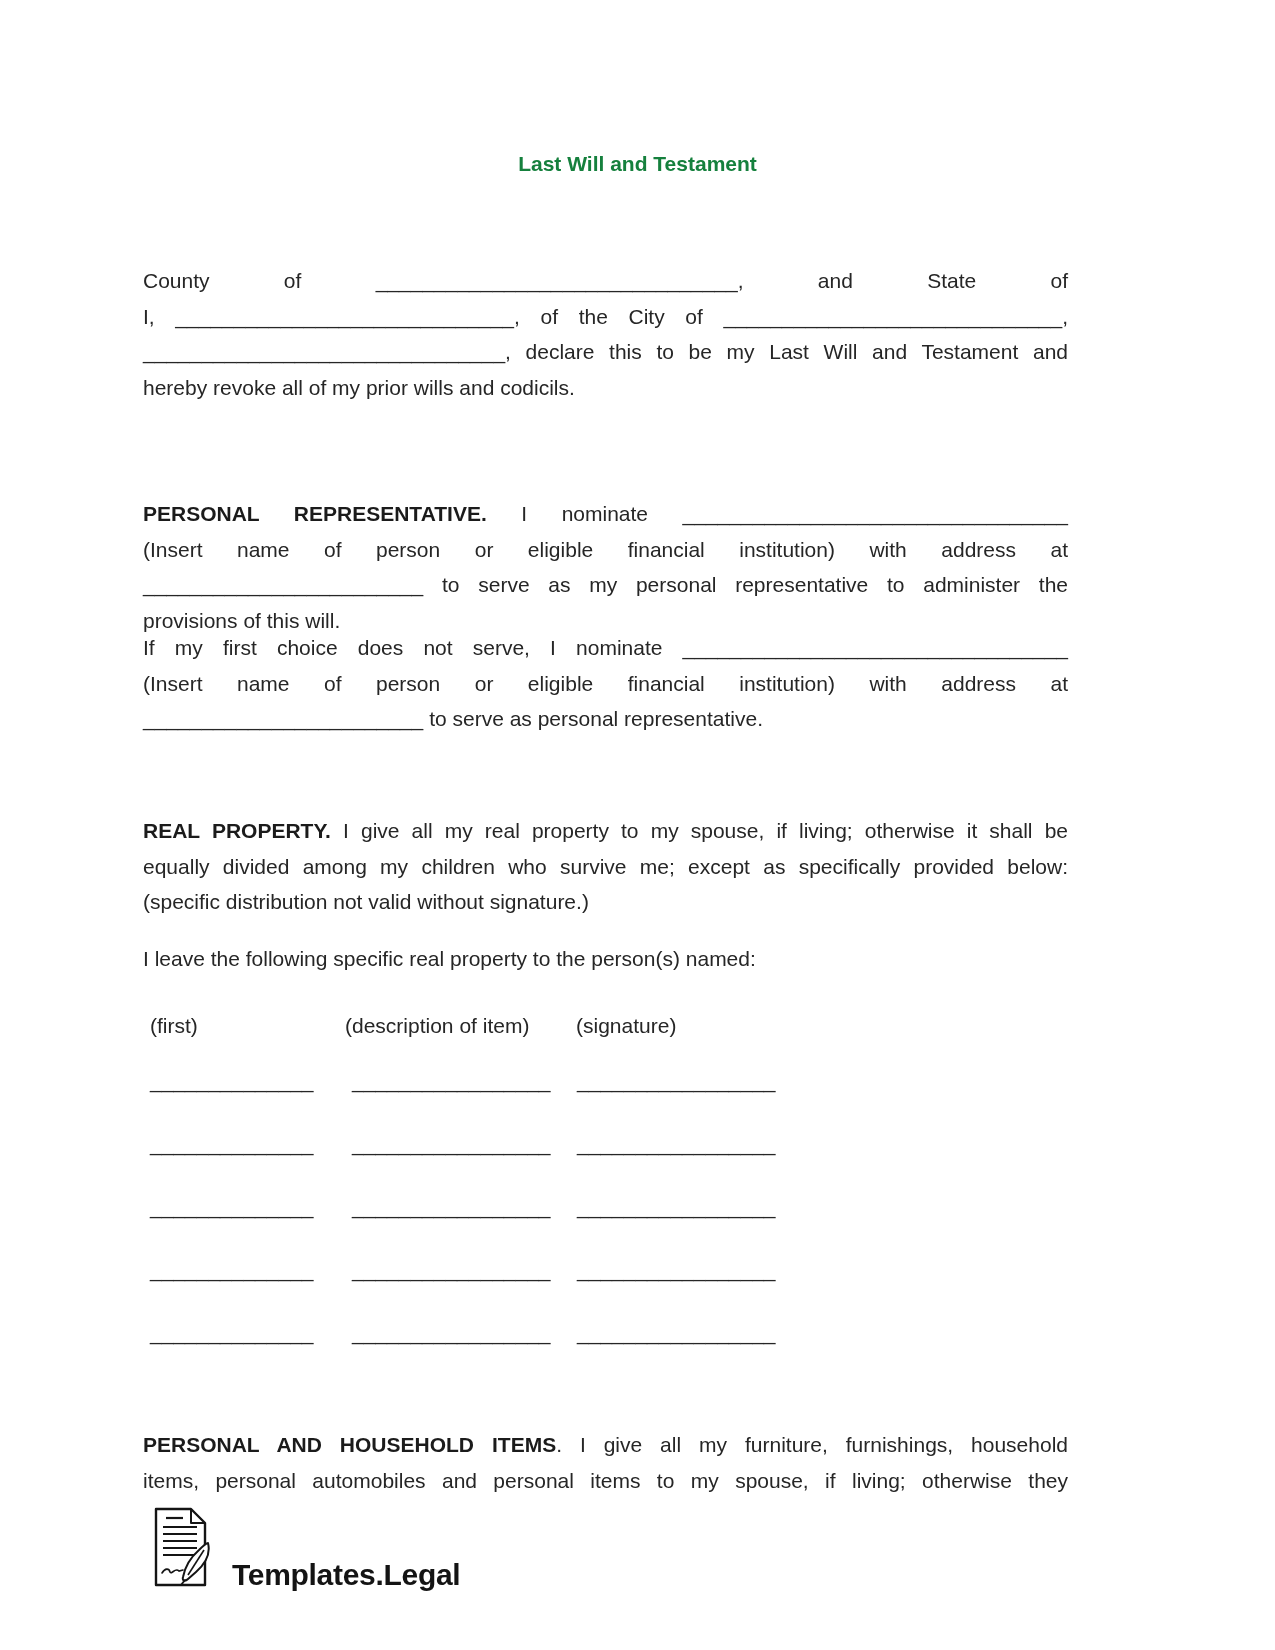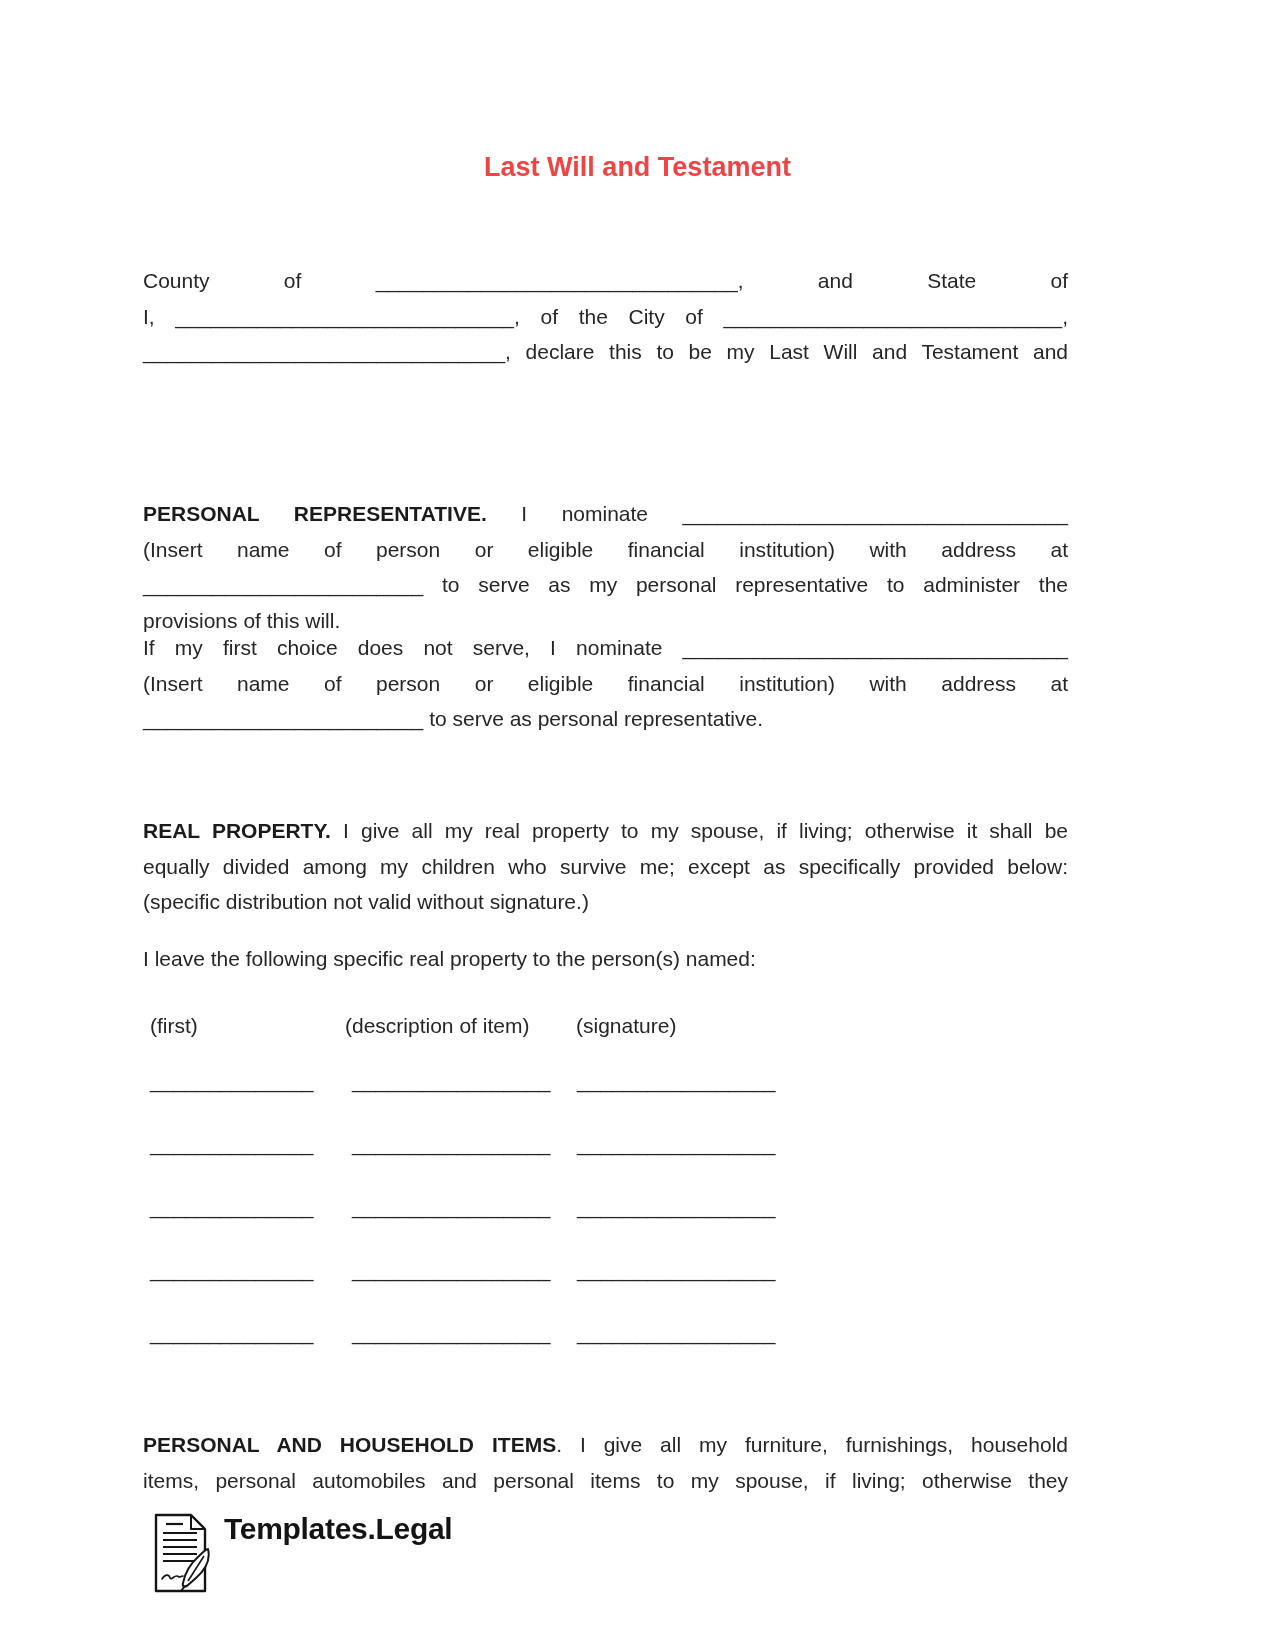--- a/index.html
+++ b/index.html
@@ -4,21 +4,21 @@
 <style>
   * { margin:0; padding:0; box-sizing:border-box; }
   html,body { background:#ffffff; }
   .page {
     position:relative; width:1275px; height:1650px; background:#ffffff;
     font-family:"Liberation Sans","DejaVu Sans",sans-serif;
     color:#262626; overflow:hidden;
   }
   .title {
     position:absolute; top:152px; left:0; width:100%;
-    text-align:center; font-size:27px; font-weight:700; color:#ef4444;
+    text-align:center; font-size:21px; font-weight:700; color:#15803d;
   }
   .para {
     position:absolute; left:143px; width:925px;
     font-size:21px; line-height:35.5px;
   }
   .ln { text-align:justify; text-align-last:justify; text-justify:inter-word; }
   .ln.end { text-align-last:left; }
   .b { font-weight:700; color:#1b1b1b; }
 
   .p-intro   { top:263px; }
@@ -34,37 +34,38 @@
   }
   .thead { top:1008px; }
   .thead span, .trow span { position:absolute; top:0; white-space:pre; }
   .hc1 { left:7px; }  .hc2 { left:202px; } .hc3 { left:433px; }
   .c1  { left:7px; }  .c2  { left:209px; } .c3  { left:434px; }
   .r1 { top:1063px; } .r2 { top:1126px; } .r3 { top:1189px; }
   .r4 { top:1252px; } .r5 { top:1315px; }
 
   .logo {
     position:absolute; left:152px; top:1512px; height:80px;
-    display:flex; align-items:flex-start; gap:14px;
+    display:flex; align-items:flex-end; gap:22px;
   }
   .brand {
     font-size:30px; font-weight:700; letter-spacing:-0.3px; color:#141414;
   }
 </style>
 </head>
 <body>
 
 <div class="page">
 
   <div class="title">Last Will and Testament</div>
 
   <div class="para p-intro">
     <div class="ln">County of _______________________________, and State of</div>
     <div class="ln">I, _____________________________, of the City of _____________________________,</div>
     <div class="ln">_______________________________, declare this to be my Last Will and Testament and</div>
+    <div class="ln end">hereby revoke all of my prior wills and codicils.</div>
   </div>
 
   <div class="para p-pr1">
     <div class="ln"><span class="b">PERSONAL REPRESENTATIVE.</span> <span>I nominate _________________________________</span></div>
     <div class="ln">(Insert name of person or eligible financial institution) with address at</div>
     <div class="ln">________________________ to serve as my personal representative to administer the</div>
     <div class="ln end">provisions of this will.</div>
   </div>
 
   <div class="para p-pr2">

